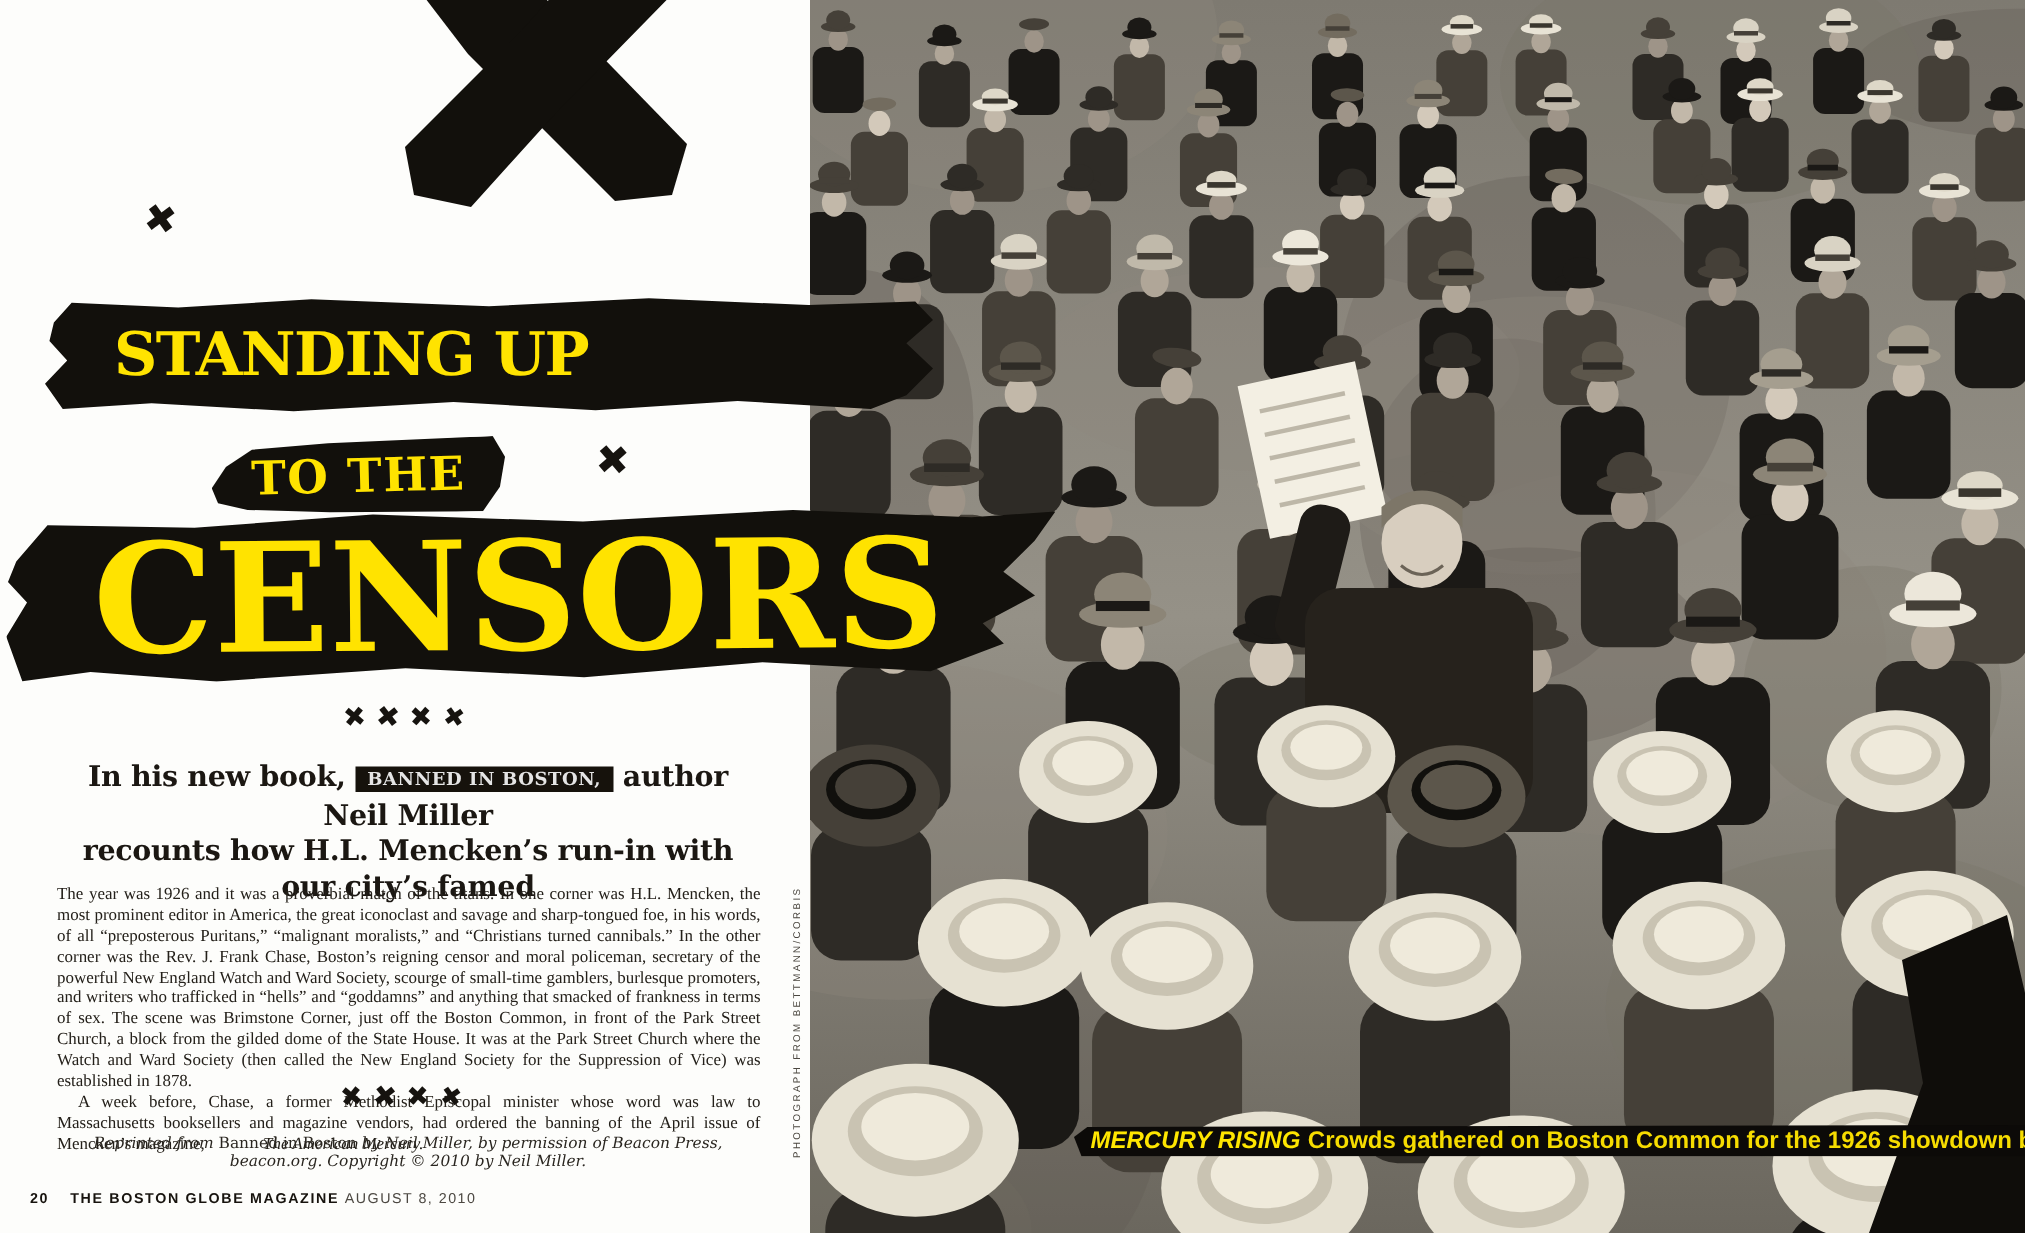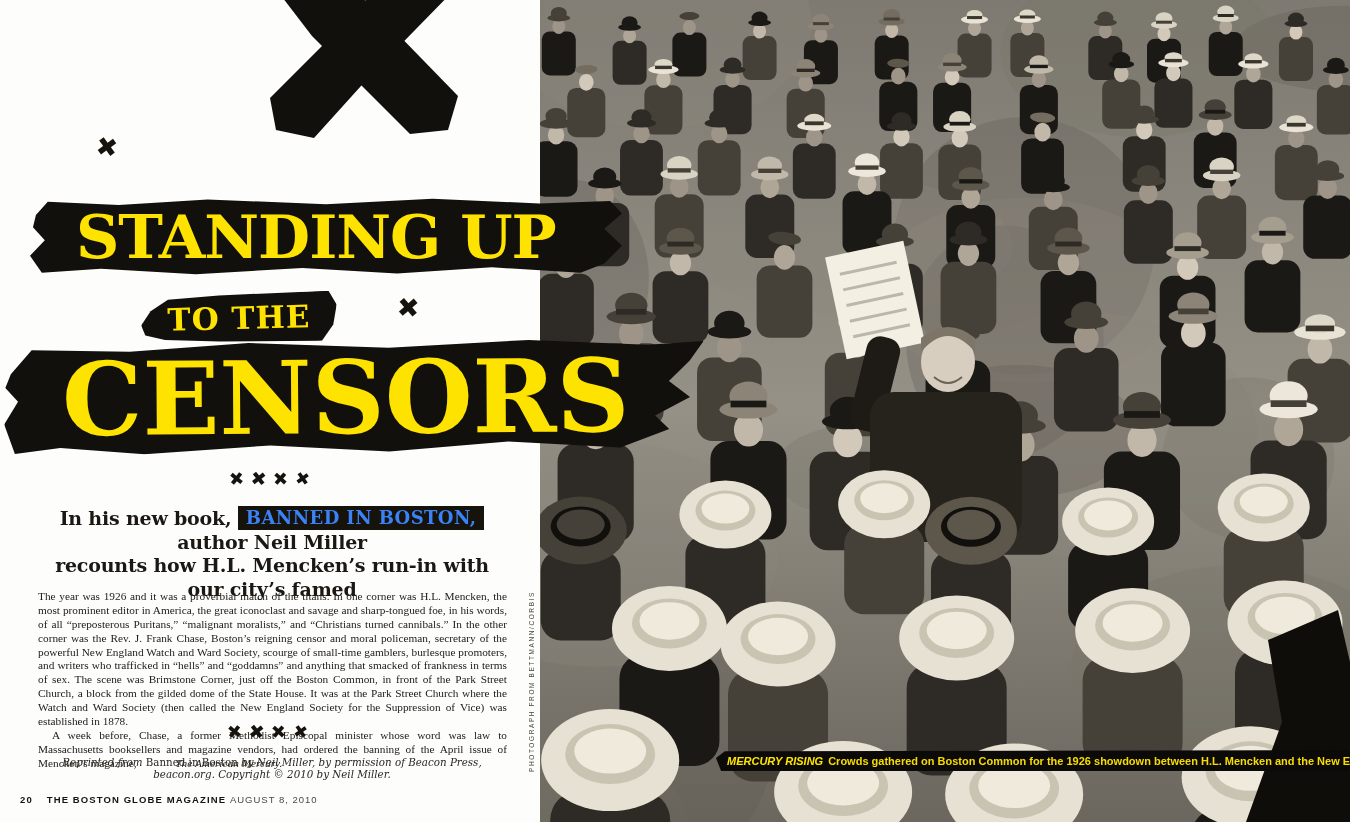--- a/index.html
+++ b/index.html
@@ -16,21 +16,21 @@
   .photo-credit {
     position:absolute; left:528px; top:586px; height:186px; z-index:4;
     writing-mode:vertical-rl; transform:rotate(180deg);
     font-family:"Liberation Sans", sans-serif; font-size:6.5px; letter-spacing:1.6px;
     color:#4a463f; white-space:nowrap;
   }
   .caption-bar {
     position:absolute; left:716px; right:0; top:750px; height:21px; z-index:5;
     background:#0c0a08; display:flex; align-items:center; padding-left:11px;
     clip-path:polygon(0 38%, 1.4% 6%, 100% 0, 100% 100%, 0.8% 100%);
-    font-family:"Liberation Sans", sans-serif; font-size:11px; font-weight:bold;
+    font-family:"Liberation Sans", sans-serif; font-size:16px; font-weight:bold;
     color:#f6dc00; white-space:nowrap;
   }
   .caption-bar .lead { font-style:italic; margin-right:5px; color:#ffe600; }
 
   
   .big-x { position:absolute; left:252px; top:-52px; width:212px; height:210px; z-index:2; }
   .x-glyph { position:absolute; font-family:"DejaVu Sans", sans-serif; color:#16130f; z-index:2; line-height:1; }
   .x-small-1 { left:96px; top:134px; font-size:26px; transform:rotate(9deg); }
   .x-small-2 { left:397px; top:294px; font-size:27px; transform:rotate(4deg); }
   .x-row { position:absolute; z-index:2; display:flex; gap:7px; font-family:"DejaVu Sans", sans-serif; font-size:18px; color:#16130f; }
@@ -44,21 +44,21 @@
 
   
   .bar { position:absolute; background:#12100c; z-index:6; display:flex; align-items:center; }
   .hl-text { font-family:"DejaVu Serif", serif; font-weight:bold; color:#ffe300; white-space:nowrap; }
   .bar-standing {
     left:30px; top:198px; width:592px; height:77px; padding-left:46px;
     clip-path:polygon(1% 22%, 3% 5%, 15% 9%, 30% 2%, 50% 8%, 68% 1%, 86% 7%, 98% 4%,
       100% 20%, 97% 40%, 100% 62%, 97% 85%, 93% 97%,
       78% 90%, 62% 98%, 46% 91%, 28% 99%, 12% 92%, 2% 97%, 0% 75%, 2.5% 55%, 0.5% 38%);
   }
-  .bar-standing .hl-text { font-size:60px; letter-spacing:-1px; }
+  .bar-standing .hl-text { font-size:40px; letter-spacing:-1px; }
   .bar-tothe {
     left:141px; top:293px; width:196px; height:50px; justify-content:center;
     transform:rotate(-1.5deg);
     clip-path:polygon(0% 60%, 5% 32%, 14% 10%, 40% 4%, 96% 0%, 100% 28%, 98% 68%, 92% 100%, 40% 96%, 12% 90%, 2% 80%);
   }
   .bar-tothe .hl-text { font-size:31px; letter-spacing:1px; }
   .bar-censors {
     left:4px; top:340px; width:700px; height:114px; padding-left:58px;
     transform:rotate(-0.4deg);
     clip-path:polygon(1% 28%, 4% 7%, 18% 9%, 35% 2%, 55% 7%, 75% 1%, 92% 6%, 100% 3%,
@@ -67,21 +67,21 @@
   }
   .bar-censors .hl-text { font-size:101px; letter-spacing:0px; }
 
   
   .deck {
     position:absolute; left:36px; top:507px; width:472px; z-index:2;
     text-align:center; font-family:"DejaVu Serif", serif; font-weight:bold;
     font-size:19px; line-height:23.5px; color:#1b1712; letter-spacing:-0.2px;
   }
   .deck .hilite {
-    background:#16120c; color:#3b82f6; font-size:18px; letter-spacing:.4px;
+    background:#16120c; color:#e5e5e5; font-size:12px; letter-spacing:.4px;
     padding:1px 8px 2px; position:relative; top:-1px;
   }
 
   
   .body-col {
     position:absolute; left:38px; top:590px; width:469px; z-index:2;
     font-family:"Liberation Serif", serif; font-size:11.3px; line-height:1.23;
     text-align:justify; color:#24201a;
   }
   .body-col p + p { text-indent:14px; }

